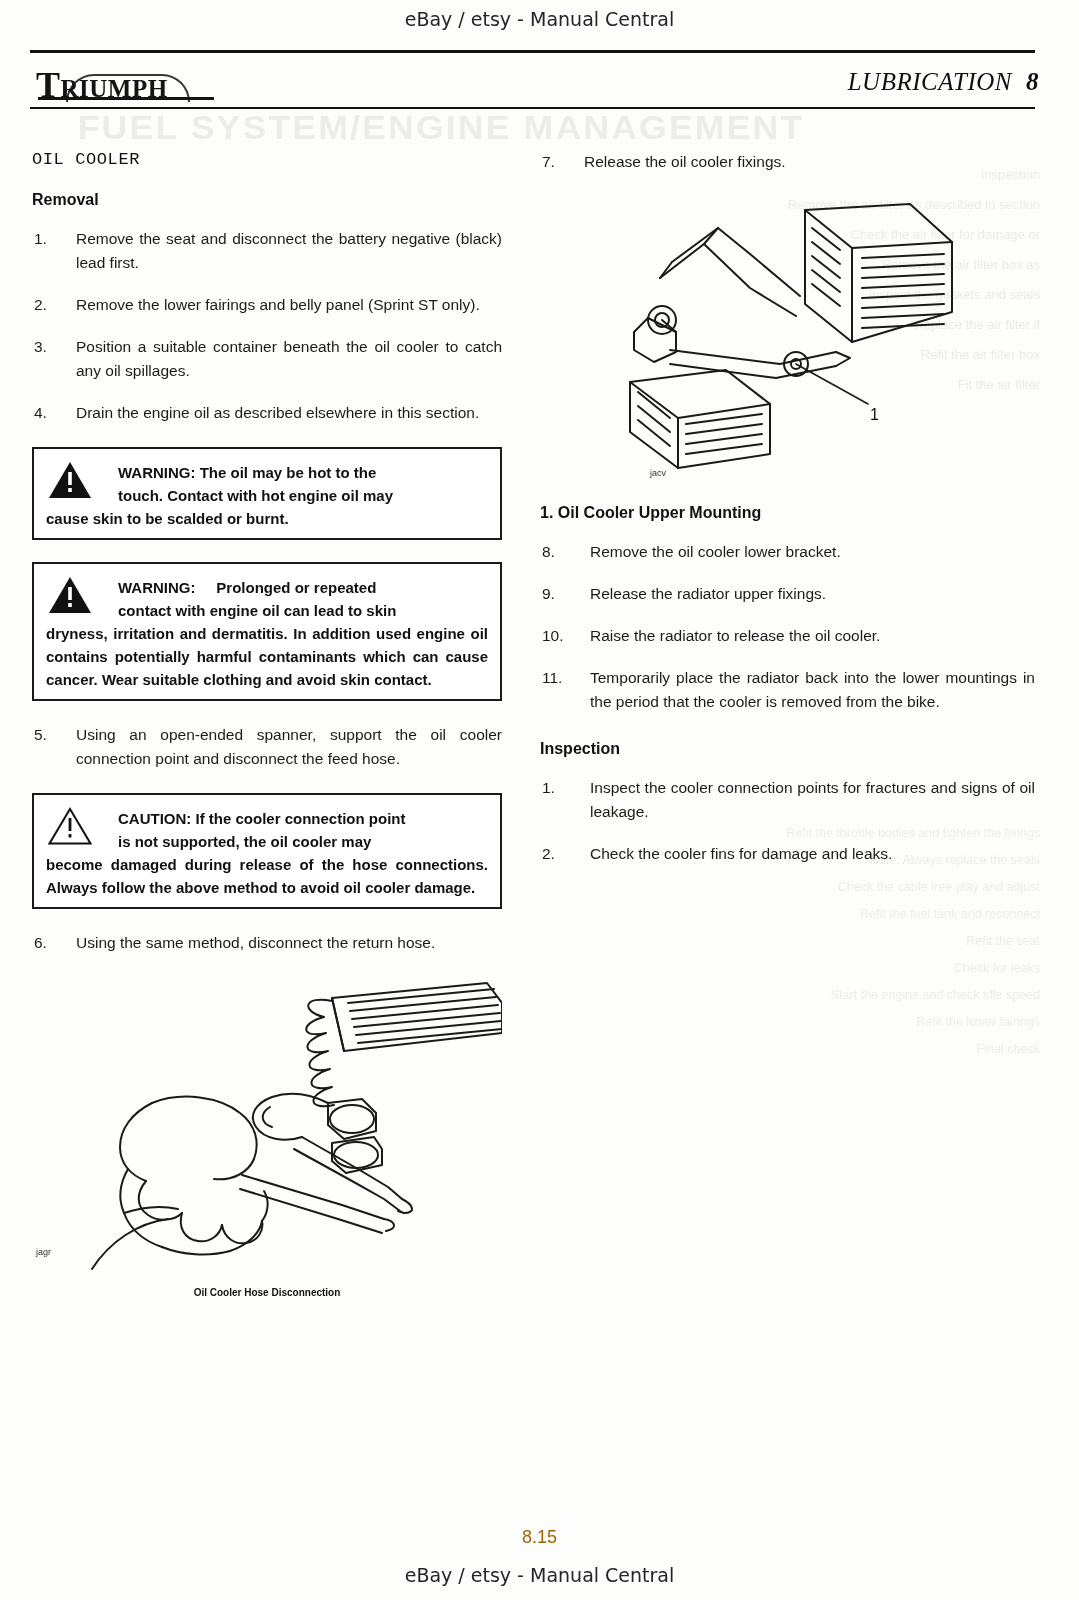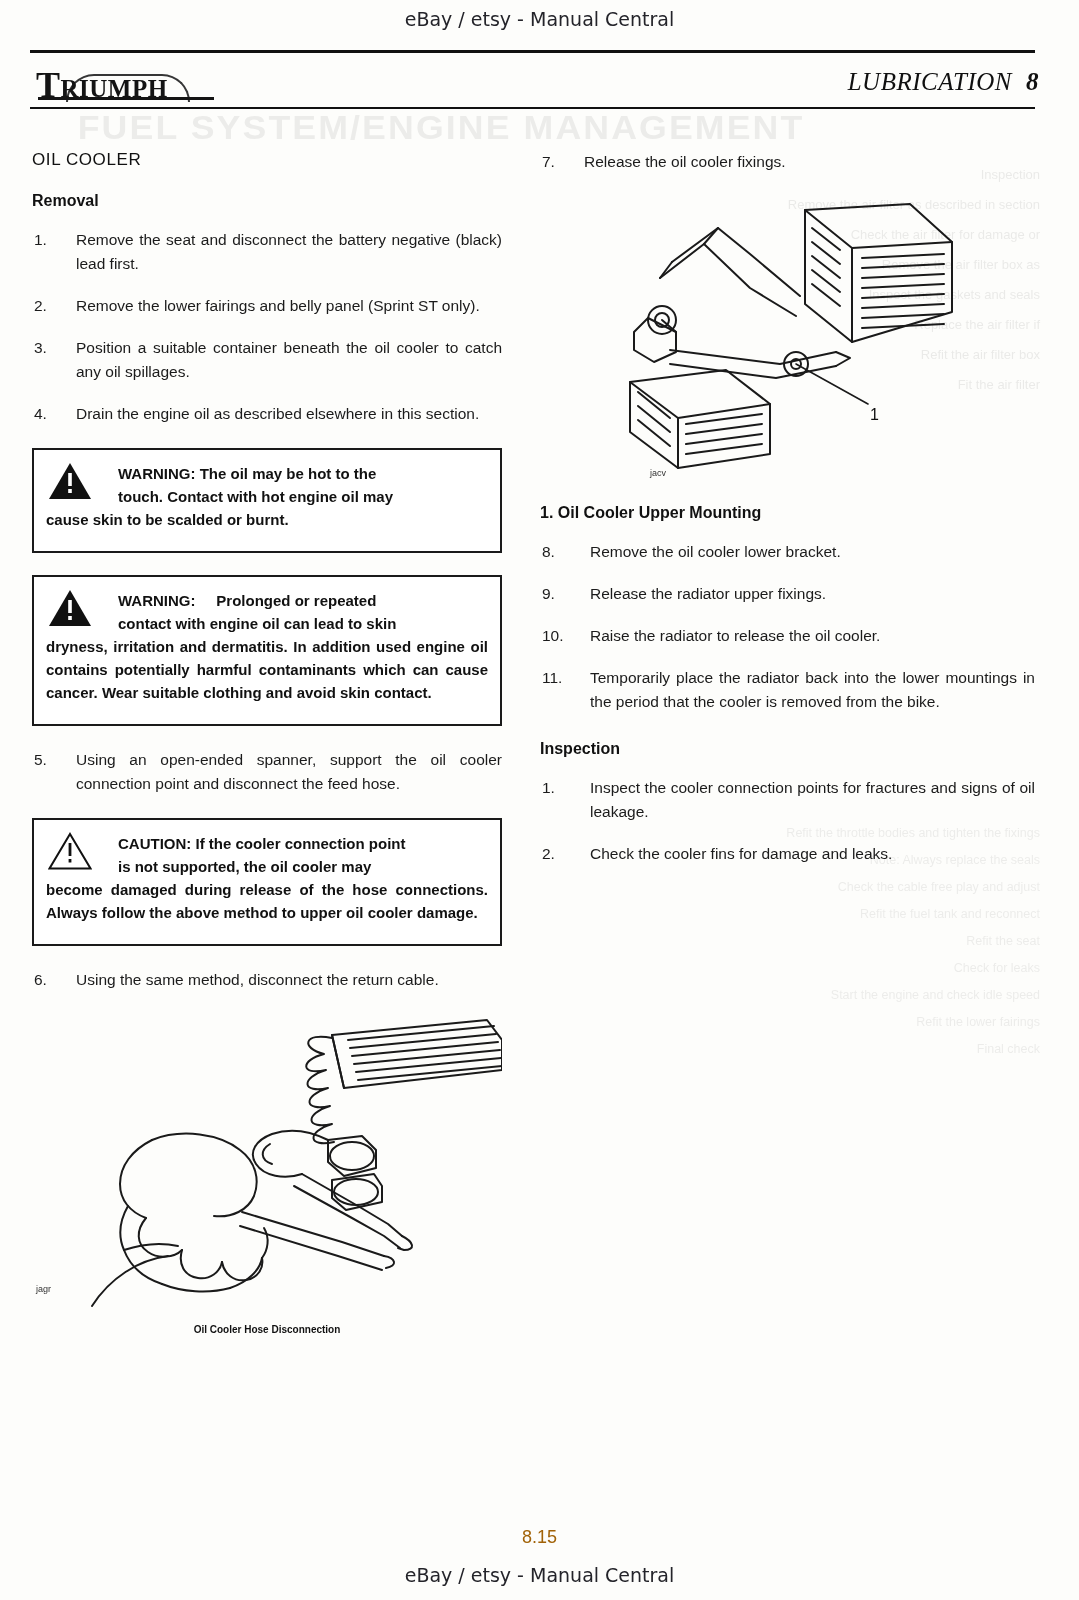--- a/index.html
+++ b/index.html
@@ -154,21 +154,21 @@
     left: 540px;
     width: 495px;
   }
 
   h2.sec {
     font-size: 17px;
     font-weight: normal;
     letter-spacing: 0.6px;
     margin: 0 0 22px 0;
     color: #111;
-    font-family: Liberation Sans, sans-serif;
+    font-family: Liberation Mono, monospace;
   }
   h3.sub {
     font-size: 16px;
     font-weight: bold;
     margin: 12px 0 18px 0;
     color: #111;
   }
   h3.subtop {
     margin-top: 26px;
   }
@@ -193,21 +193,21 @@
     top: 0;
     width: 38px;
     text-align: left;
   }
   ol.steps.wide li { padding-left: 50px; }
   ol.steps.wide li .num { width: 44px; }
 
   
   .notice {
     border: 2px solid #1a1a1a;
-    padding: 12px 12px 20px 12px;
+    padding: 12px 12px 8px 12px;
     margin: 22px 0 22px 0;
     position: relative;
     background: #fff;
   }
   .notice .tri {
     position: absolute;
     left: 14px;
     top: 12px;
     width: 44px;
     height: 38px;
@@ -382,28 +382,28 @@
       <div class="tri">
         <svg width="44" height="38" viewBox="0 0 44 38">
           <polygon points="22,2 42.5,36.5 1.5,36.5" fill="none" stroke="#111" stroke-width="2"></polygon>
           <rect x="20.6" y="11" width="2.8" height="13" fill="#111"></rect>
           <rect x="20.6" y="27" width="2.8" height="3.5" fill="#111"></rect>
         </svg>
       </div>
       <div class="ntext">
         <span class="lead"><b>CAUTION:</b> <span>If the cooler connection point</span></span>
         <span class="lead2">is not supported, the oil cooler may</span>
-        <span class="rest">become damaged during release of the hose connections.  Always follow the above method to upper oil cooler damage.</span>
+        <span class="rest">become damaged during release of the hose connections.  Always follow the above method to avoid oil cooler damage.</span>
       </div>
     </div>
 
     <ol class="steps">
       <li>
         <span class="num">6.</span>
-        <span>Using the same method, disconnect the return cable.</span>
+        <span>Using the same method, disconnect the return hose.</span>
       </li>
     </ol>
 
     <div class="fig" style="margin-top:18px;">
       <svg width="470" height="300" viewBox="0 0 470 300">
         <g fill="none" stroke="#1a1a1a" stroke-width="2" stroke-linecap="round" stroke-linejoin="round">
 
           <path d="M300 25 L455 10 L470 30 L470 60 L312 78 Z"></path>
           <path d="M300 25 L312 78"></path>
           <path d="M316 30 L462 16 M318 38 L464 24 M320 46 L466 32 M322 54 L468 40 M324 62 L469 48 M326 70 L470 56"></path>

